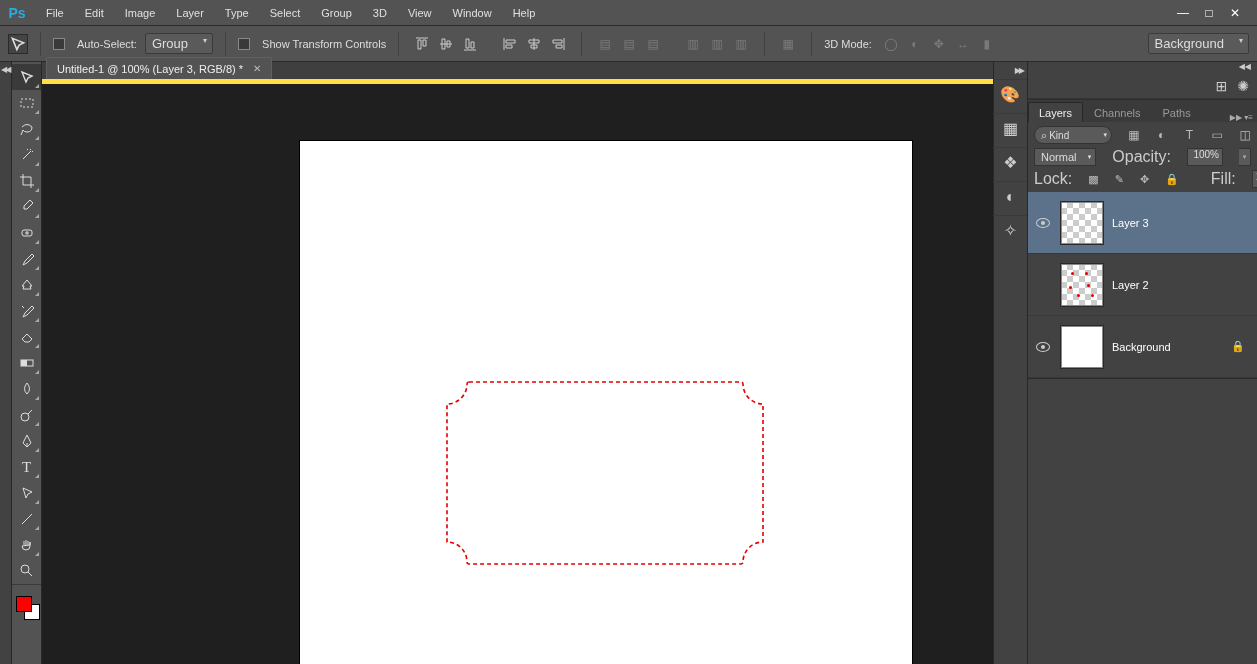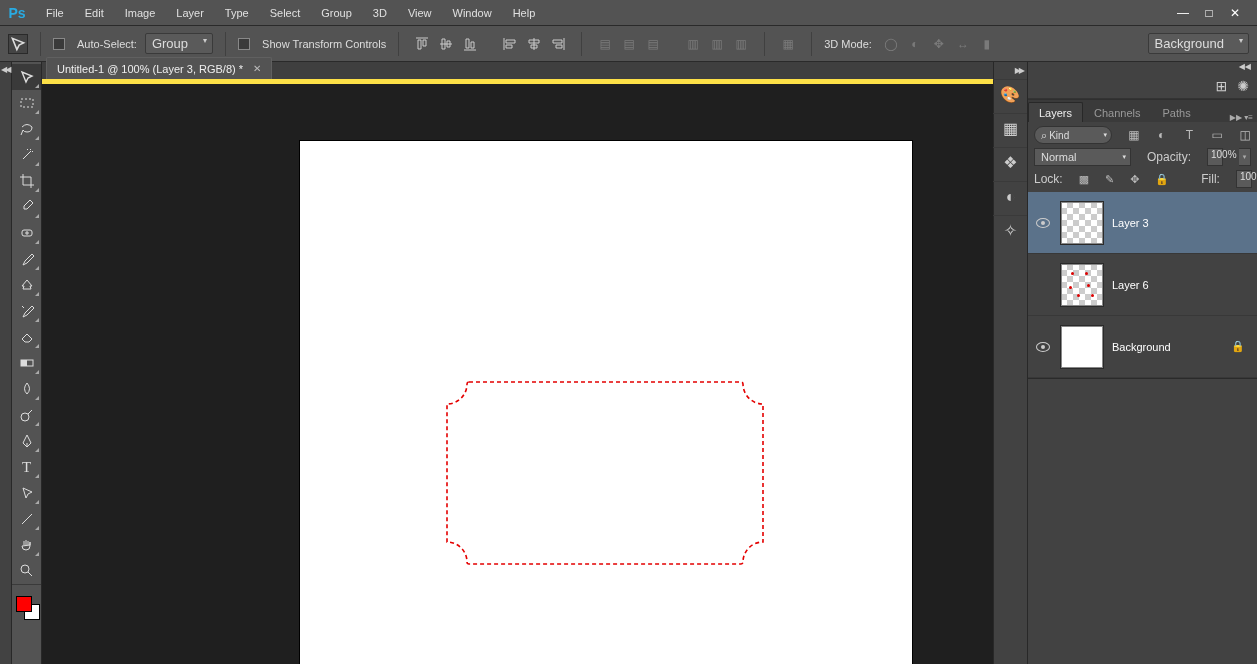--- a/index.html
+++ b/index.html
@@ -66,23 +66,23 @@
     .panel-menu{margin-left:auto;padding:0 4px;color:#aaa;font-size:8px;display:flex;align-items:center;gap:2px}
 
     .panel-body{padding:4px 6px;display:flex;flex-direction:column;gap:4px}
     .row{display:flex;align-items:center;gap:16px}
     .kind-select{flex:0 0 78px;height:18px;background:#5a5a5a;border:1px solid #333;border-radius:10px;font-size:10px;display:flex;align-items:center;padding:0 6px;color:#ddd;position:relative}
     .kind-select::before{content:"⌕";margin-right:2px;font-size:11px}
     .kind-select::after{content:"▾";position:absolute;right:4px;font-size:7px}
     .filter-icon{width:18px;height:18px;display:flex;align-items:center;justify-content:center;color:#bbb;font-size:12px}
     .blend-select{flex:1;height:18px;background:#5a5a5a;border:1px solid #333;font-size:11px;display:flex;align-items:center;padding:0 6px;color:#ddd;position:relative}
     .blend-select::after{content:"▾";position:absolute;right:4px;font-size:7px}
-    .num-input{width:16px;height:18px;background:#5a5a5a;border:1px solid #333;color:#ddd;font-size:10px;text-align:right;padding:0 3px}
+    .num-input{width:36px;height:18px;background:#5a5a5a;border:1px solid #333;color:#ddd;font-size:10px;text-align:right;padding:0 3px}
     .stepper{width:12px;height:18px;display:flex;align-items:center;justify-content:center;font-size:7px;color:#aaa;background:#5a5a5a;border:1px solid #333;border-left:none}
-    .label{font-size:12px;color:#ccc}
+    .label{font-size:16px;color:#ccc}
     .lock-icon{width:16px;height:16px;display:flex;align-items:center;justify-content:center;color:#bbb;font-size:11px}
 
     .layer-list{flex:1;background:#424242;overflow:auto}
     .layer{display:flex;align-items:center;height:62px;border-bottom:1px solid #383838;padding:0 6px;gap:8px}
     .layer.selected{background:#5b728a}
     .vis{width:18px;display:flex;justify-content:center}
     .eye{width:14px;height:10px;border:1px solid #ccc;border-radius:50%;position:relative}
     .eye::after{content:"";width:4px;height:4px;border-radius:50%;background:#ccc;position:absolute;left:4px;top:2px}
     .thumb{width:44px;height:44px;background:#fff;border:1px solid #2a2a2a;box-shadow:0 0 0 1px #888 inset;position:relative}
     .thumb.checker{background:repeating-conic-gradient(#ccc 0 25%,#fff 0 50%) 0 0/12px 12px}
@@ -423,21 +423,21 @@
             <div class="thumb checker">
               <div class="mini-dots">
                 <i style="left: 10px; top: 8px;"></i>
                 <i style="left: 24px; top: 8px;"></i>
                 <i style="left: 8px; top: 22px;"></i>
                 <i style="left: 26px; top: 20px;"></i>
                 <i style="left: 16px; top: 30px;"></i>
                 <i style="left: 30px; top: 30px;"></i>
               </div>
             </div>
-            <div class="layer-name">Layer 6</div>
+            <div class="layer-name">Layer 2</div>
           </div>
           <div class="layer">
             <div class="vis">
               <div class="eye"></div>
             </div>
             <div class="thumb"></div>
             <div class="layer-name italic">Background</div>
             <div class="layer-lock">🔒</div>
           </div>
         </div>

